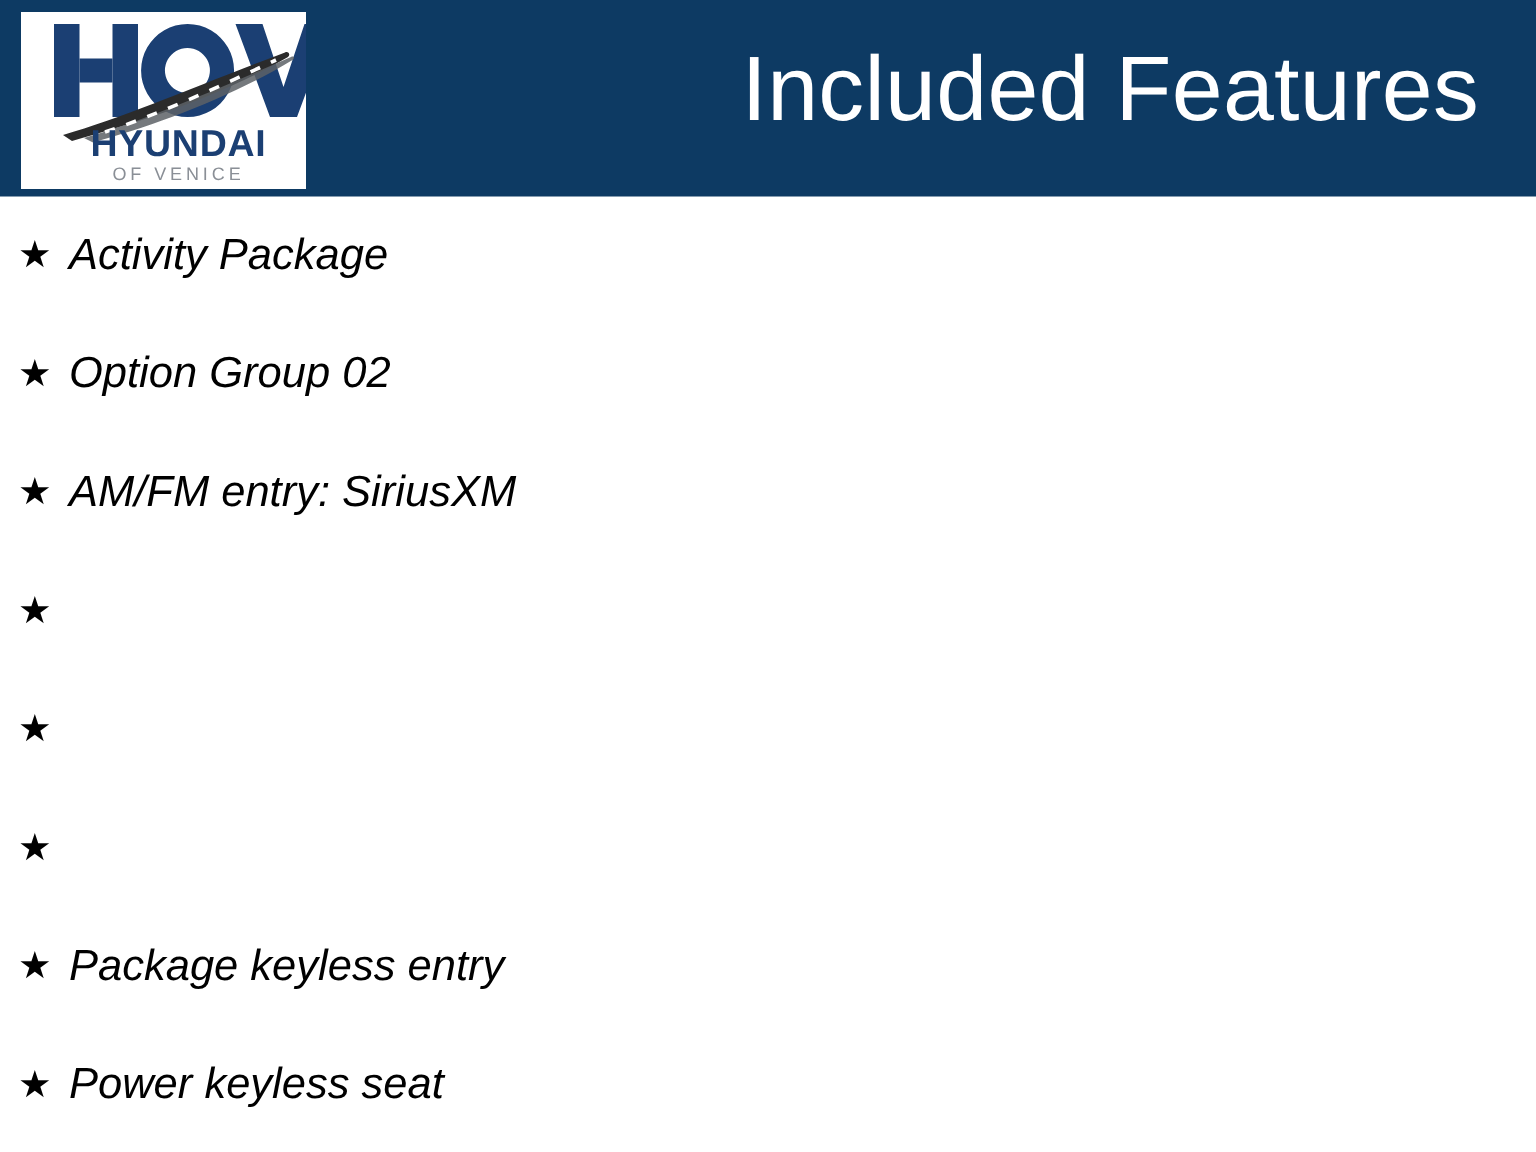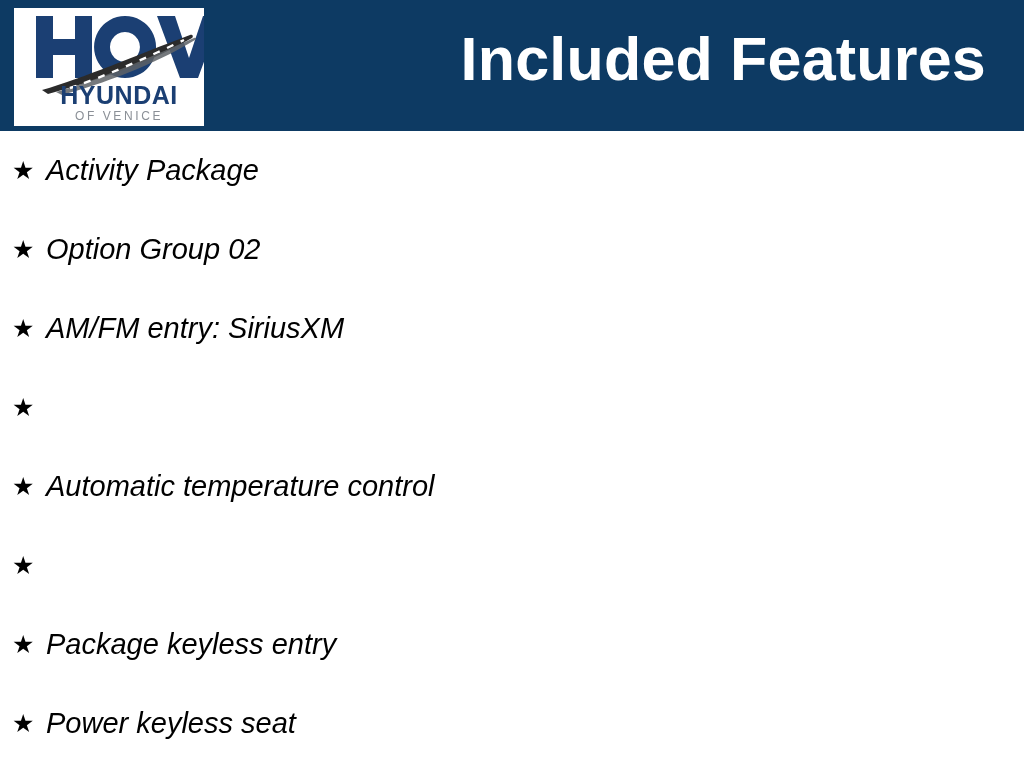--- a/index.html
+++ b/index.html
@@ -47,21 +47,21 @@
     display: block;
   }
 
   
   .slide-title {
     position: absolute;
     right: 38px;
     top: 26px;
     color: #ffffff;
     font-size: 61px;
-    font-weight: 700;
+    font-weight: 400;
     line-height: 1.1;
     letter-spacing: 0.2px;
     white-space: nowrap;
     text-align: right;
   }
 
   
   .feature-list {
     position: absolute;
     left: 0;
@@ -143,21 +143,20 @@
   </li>
   <li class="feature-item">
     <span class="bullet-star">★</span>
     <span class="feature-text">AM/FM entry: SiriusXM</span>
   </li>
   <li class="feature-item">
     <span class="bullet-star">★</span>
   </li>
   <li class="feature-item">
     <span class="bullet-star">★</span>
-    <span class="feature-text">Automatic temperature control</span>
   </li>
   <li class="feature-item">
     <span class="bullet-star">★</span>
   </li>
   <li class="feature-item">
     <span class="bullet-star">★</span>
     <span class="feature-text">Package keyless entry</span>
   </li>
   <li class="feature-item">
     <span class="bullet-star">★</span>

